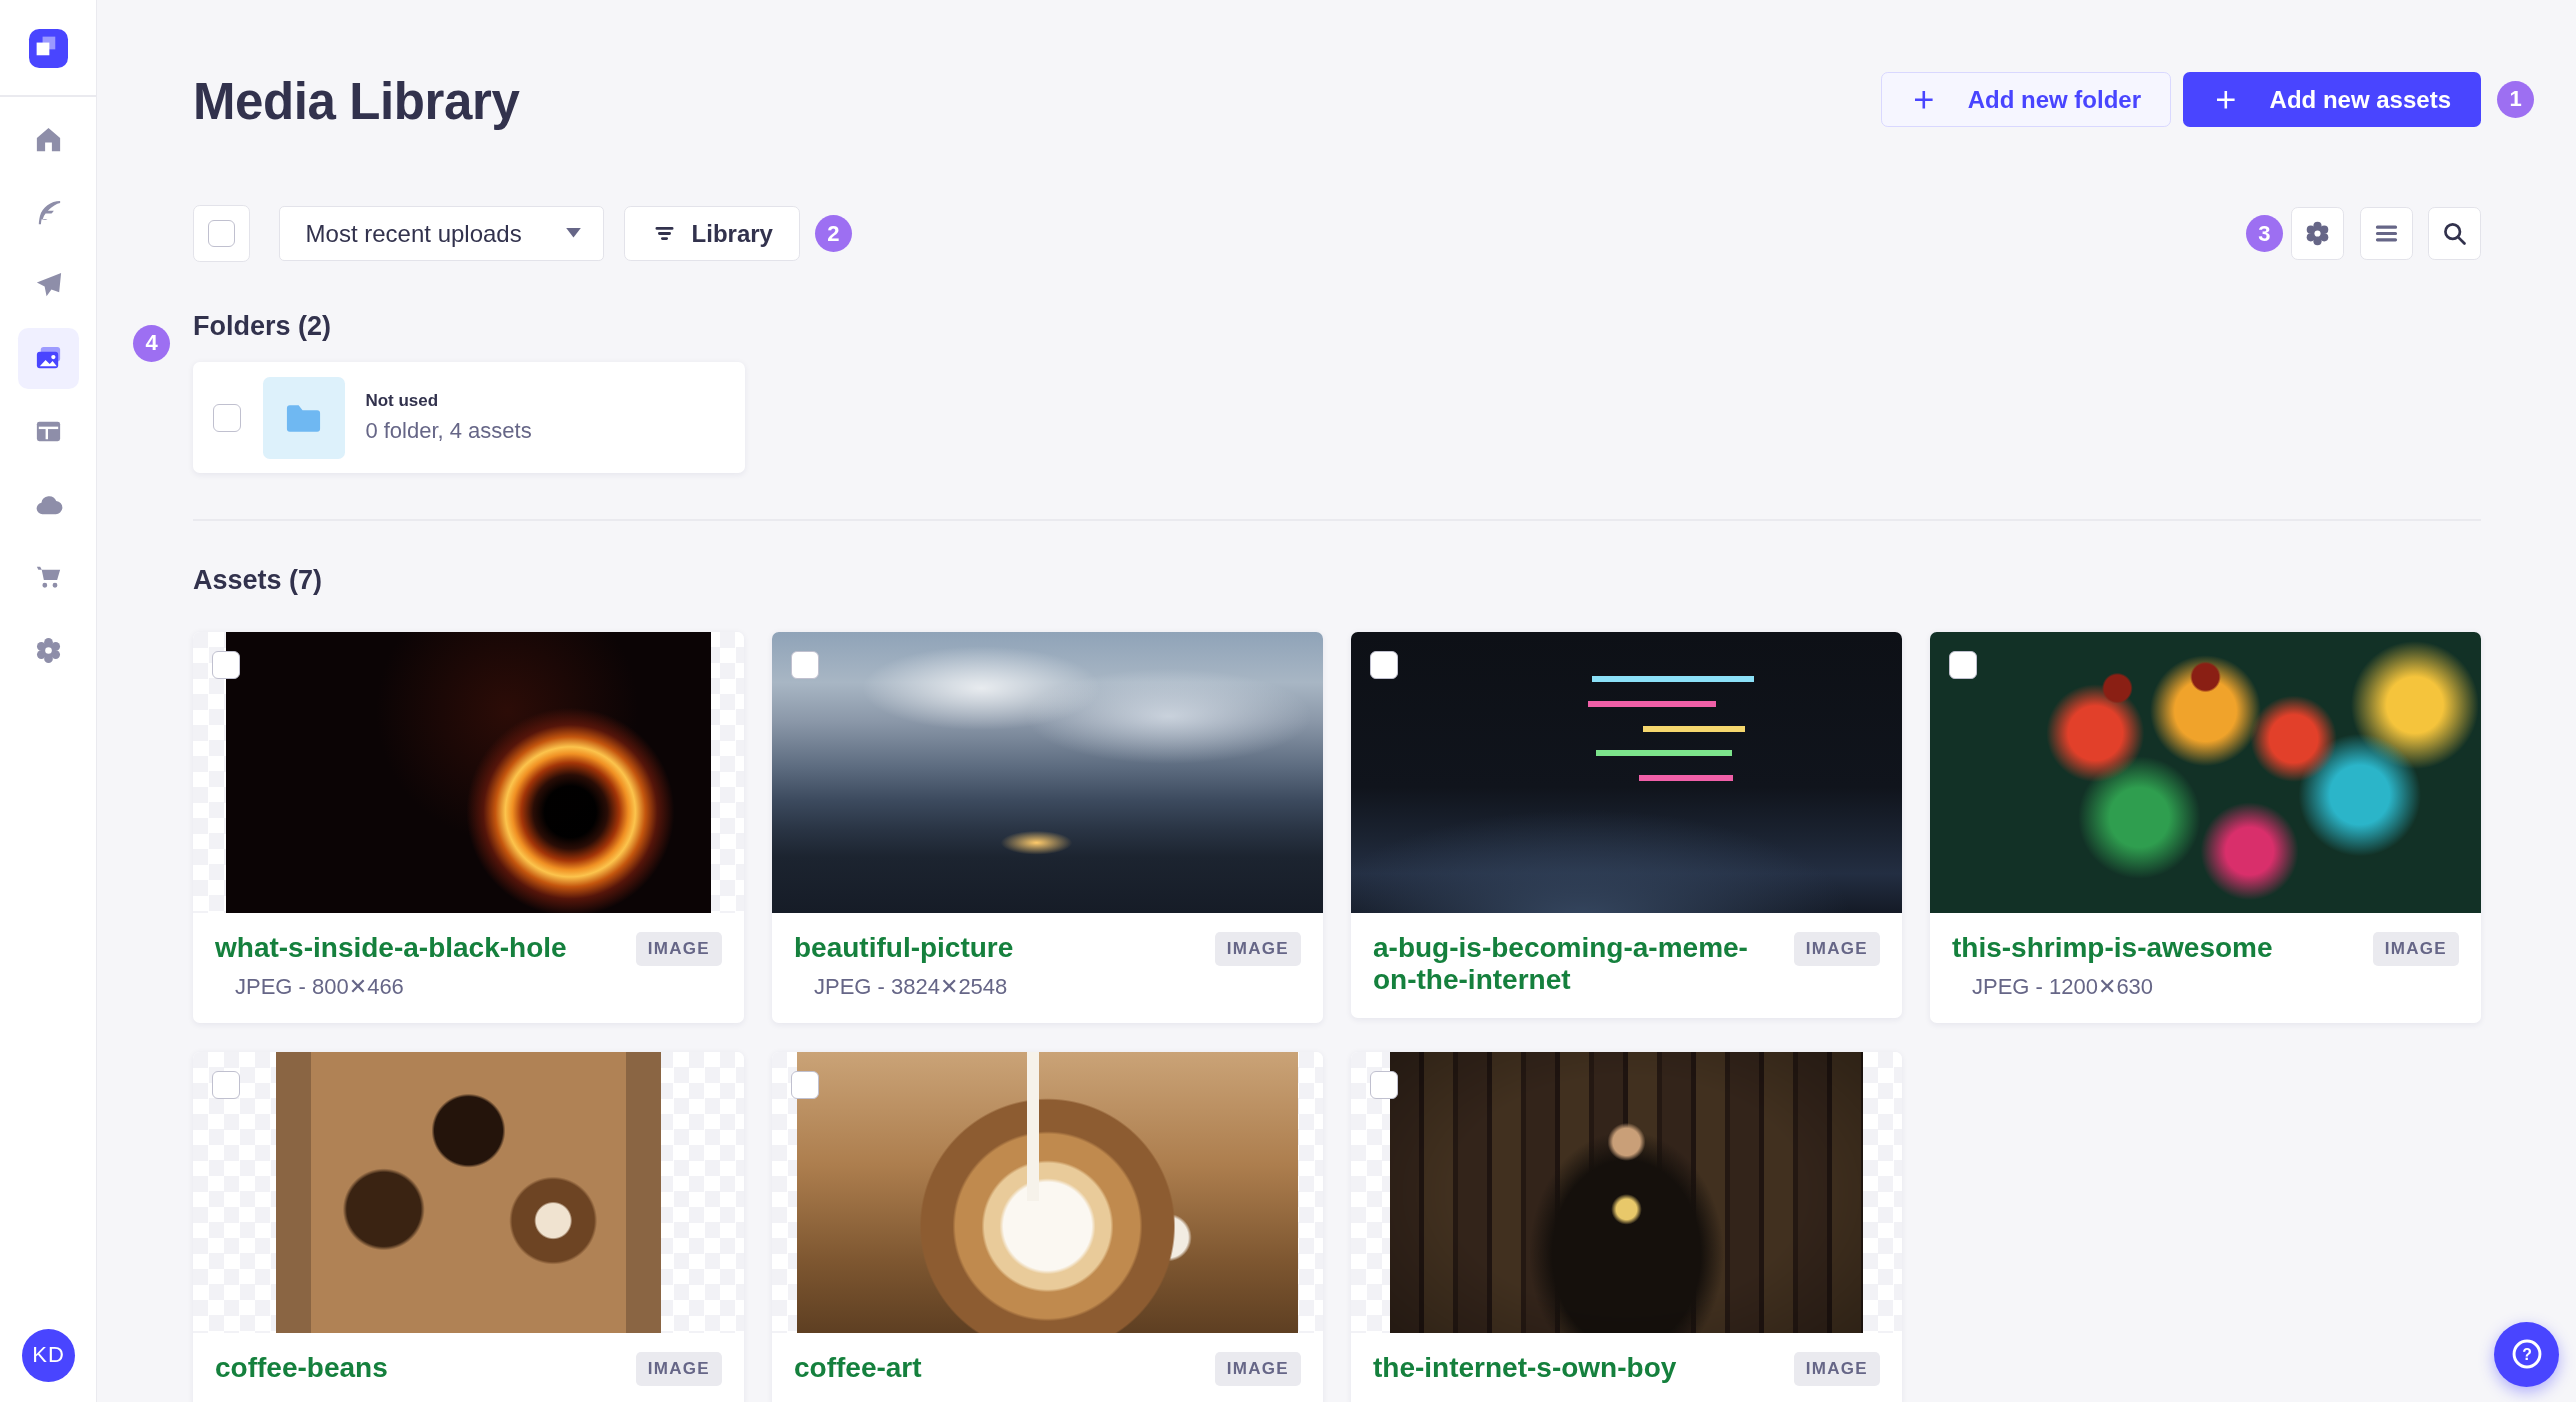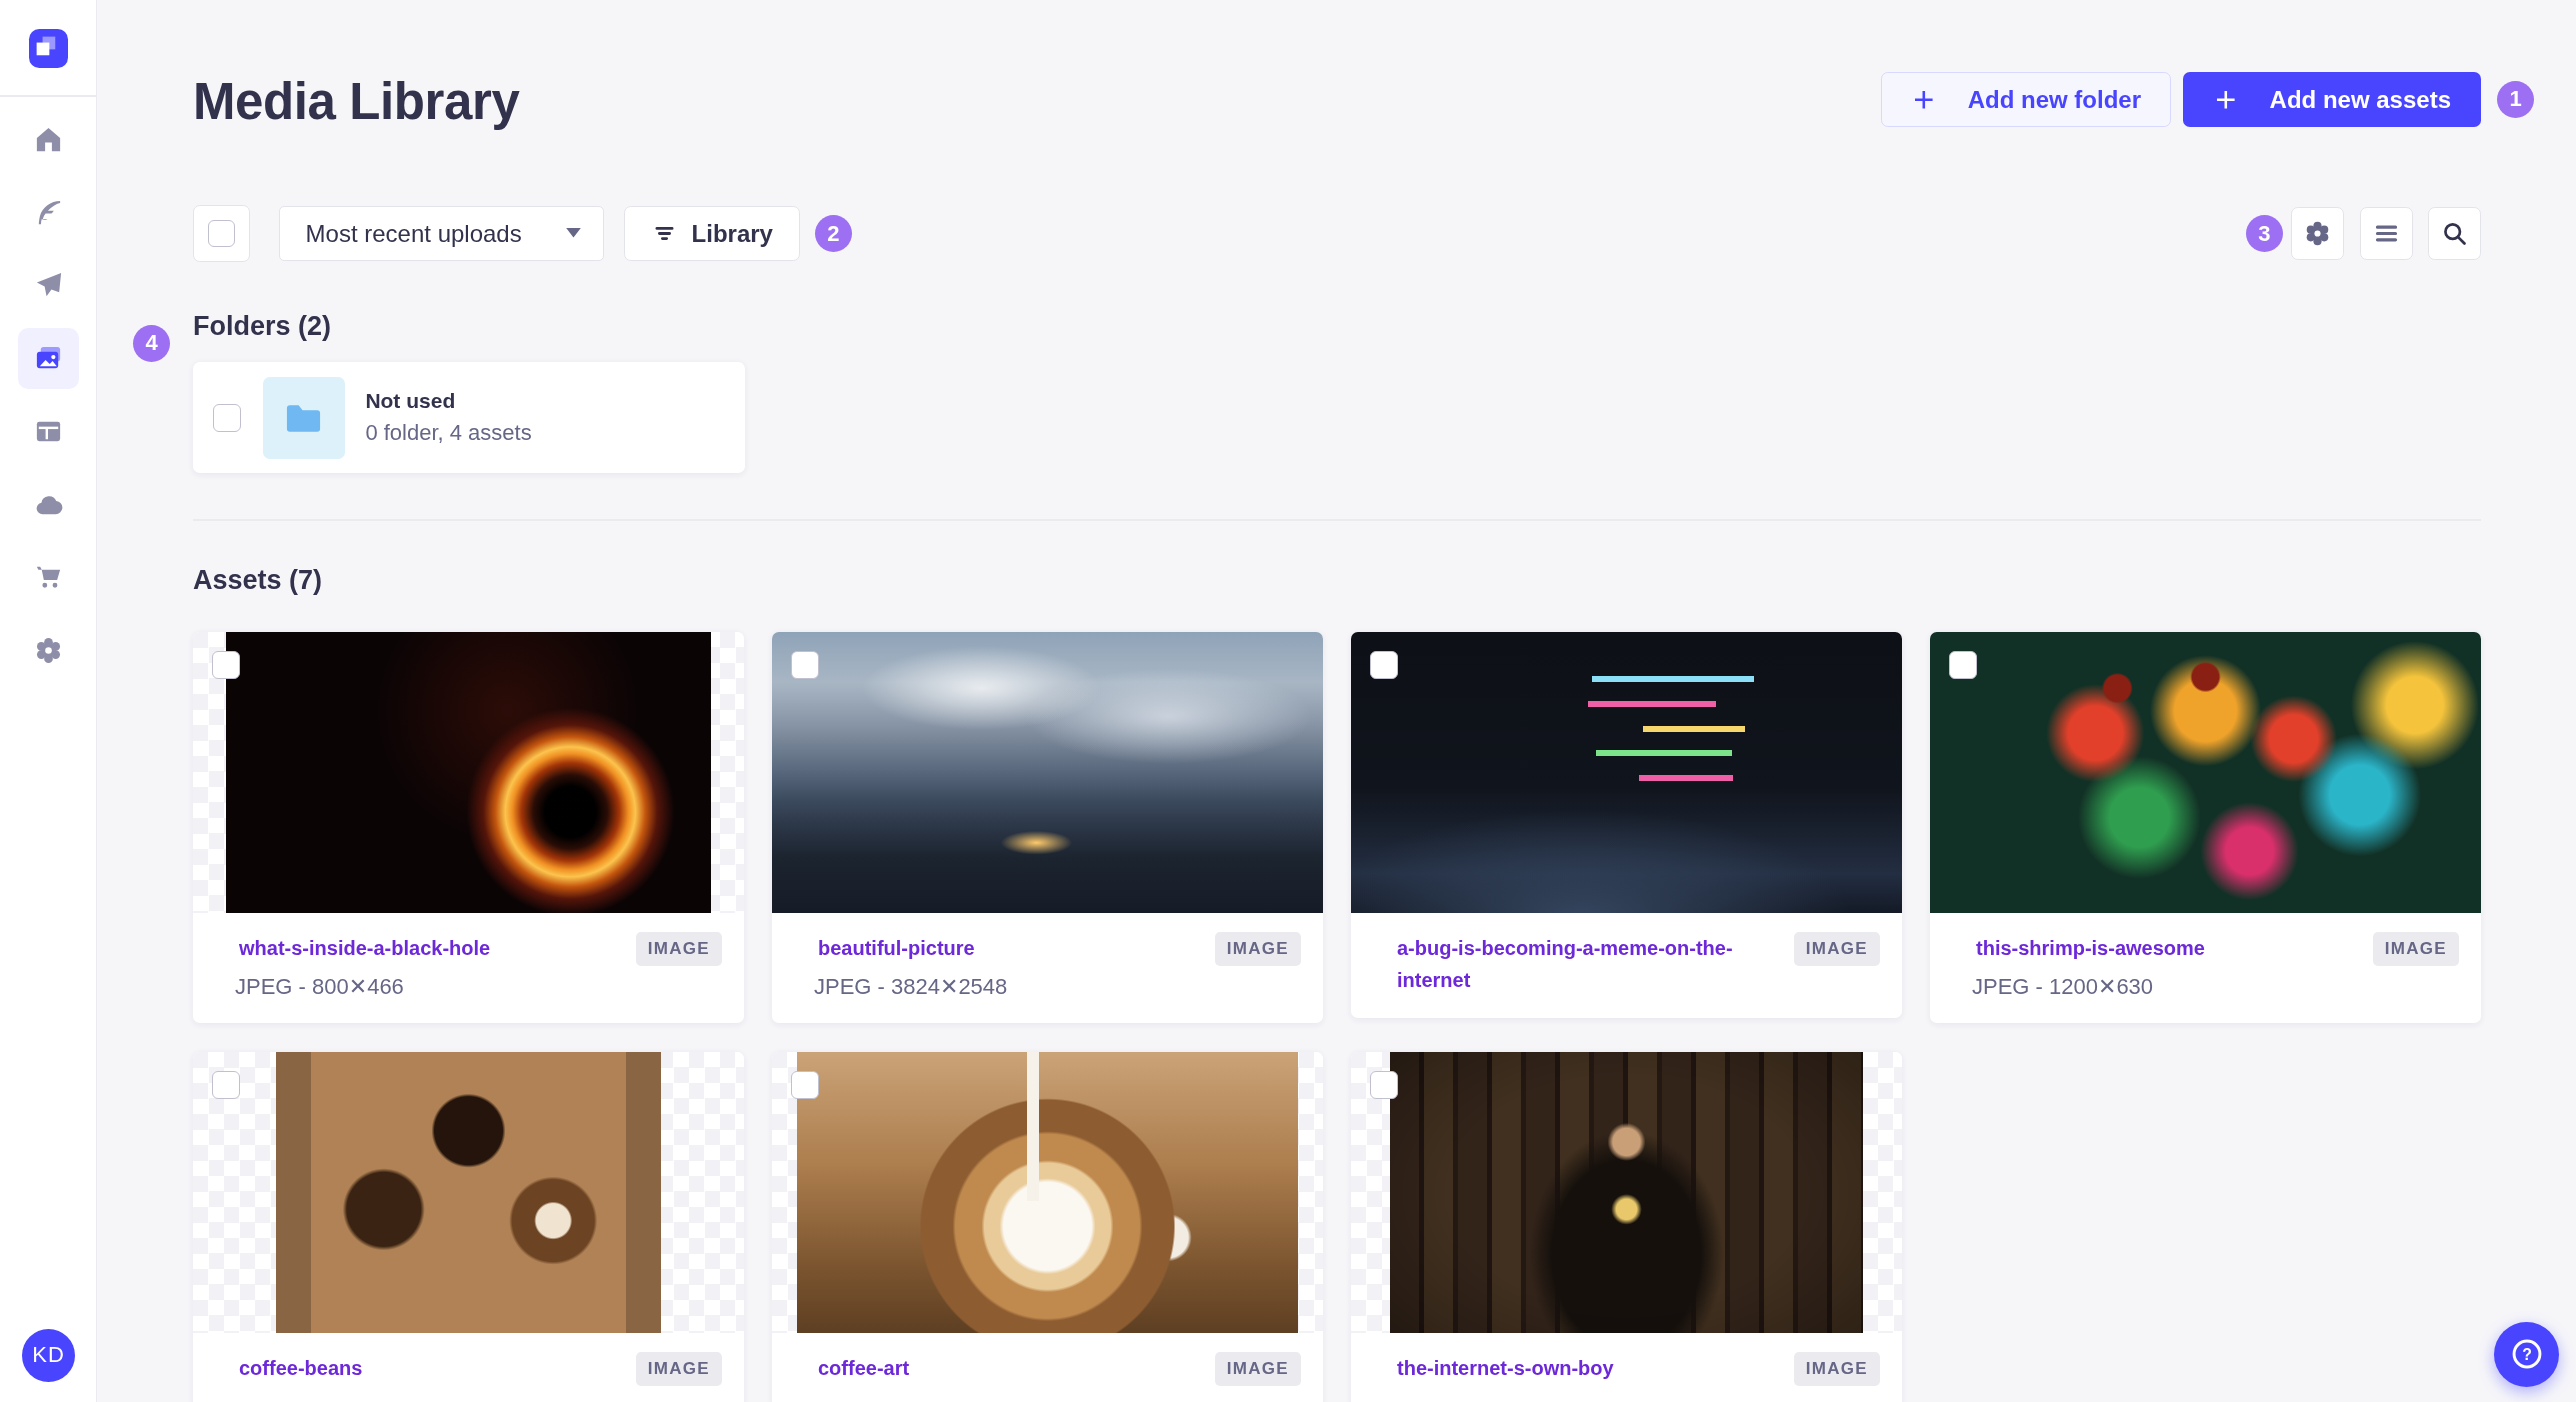--- a/index.html
+++ b/index.html
@@ -57,34 +57,34 @@
   .section-heading{font-size:27px;font-weight:600;color:#32324d;position:relative;width:fit-content;}
   .folders{margin-top:49px;}
   .folders .section-heading .annotation{position:absolute;left:-60px;top:13.6px;}
   .folder-card{margin-top:20.4px;width:552px;height:111px;background:#fff;border-radius:6.8px;
                box-shadow:0 1.7px 6.8px rgba(33,33,82,.07);display:flex;align-items:center;
                padding:0 20.4px;box-sizing:border-box;cursor:pointer;}
   .folder-tile{width:82px;height:82px;border-radius:6.8px;background:#ddf1fb;display:flex;
                align-items:center;justify-content:center;margin-left:22px;flex:none;}
   .folder-tile svg{width:39px;height:34px;}
   .folder-text{margin-left:20.4px;}
-  .fname{font-size:21px;font-weight:600;color:#32324d;}
+  .fname{font-size:17px;font-weight:600;color:#32324d;}
   .fmeta{font-size:22px;color:#666687;margin-top:6.8px;}
   .hdivider{height:1.7px;background:#eaeaef;margin-top:46px;}
   .assets{margin-top:44px;}
   .grid{margin-top:36px;display:grid;grid-template-columns:repeat(4,1fr);gap:29px 28px;align-items:start;}
   
   .card{background:#fff;border-radius:6.8px;overflow:hidden;box-shadow:0 1.7px 6.8px rgba(33,33,82,.07);cursor:pointer;}
   .thumb{height:281px;position:relative;display:flex;justify-content:center;overflow:hidden;
          background:repeating-conic-gradient(#ffffff 0 25%,#f2f2f6 0 50%) 0 0/31px 31px;}
   .thumb .img{height:100%;}
   .thumb .cb{position:absolute;top:19px;left:19px;}
   .info{padding:19px 22px 22px;}
   .trow{display:flex;justify-content:space-between;gap:17px;align-items:flex-start;}
-  .atitle{font-size:20px;font-weight:600;color:#6d28d9;line-height:32px;overflow-wrap:anywhere;flex:1;margin-left:24px;}
+  .atitle{font-size:28px;font-weight:600;color:#15803d;line-height:32px;overflow-wrap:anywhere;flex:1;}
   .tag{background:#eaeaef;color:#666687;font-size:17px;font-weight:600;letter-spacing:1.3px;
        padding:6.8px 12px;border-radius:5.1px;flex:none;}
   .ameta{font-size:22px;color:#666687;margin-top:6.8px;line-height:29px;margin-left:20px;}
   
   .t-blackhole{width:88%;background:
     radial-gradient(circle 102px at 71% 64%, rgba(0,0,0,.96) 0 25.6px, #2a0d06 37px, #a33508 49px,
       #f09023 58px, #fcc44d 65px, #c4560e 75px, #55150a 87px, rgba(15,4,3,0) 104px),
     radial-gradient(circle 187px at 58% 28%, #2c0c07 0, rgba(12,3,3,0) 70%),#0b0405;}
   .t-mountains{width:100%;background:
     radial-gradient(51px 17px at 48% 75%, #ffcb6b, rgba(255,203,107,0) 70%),

